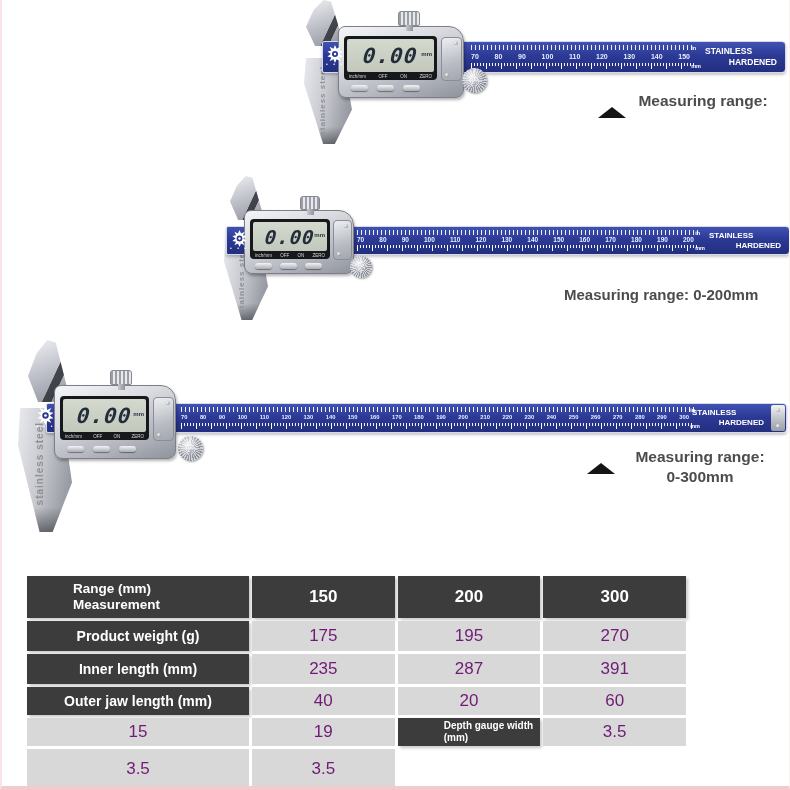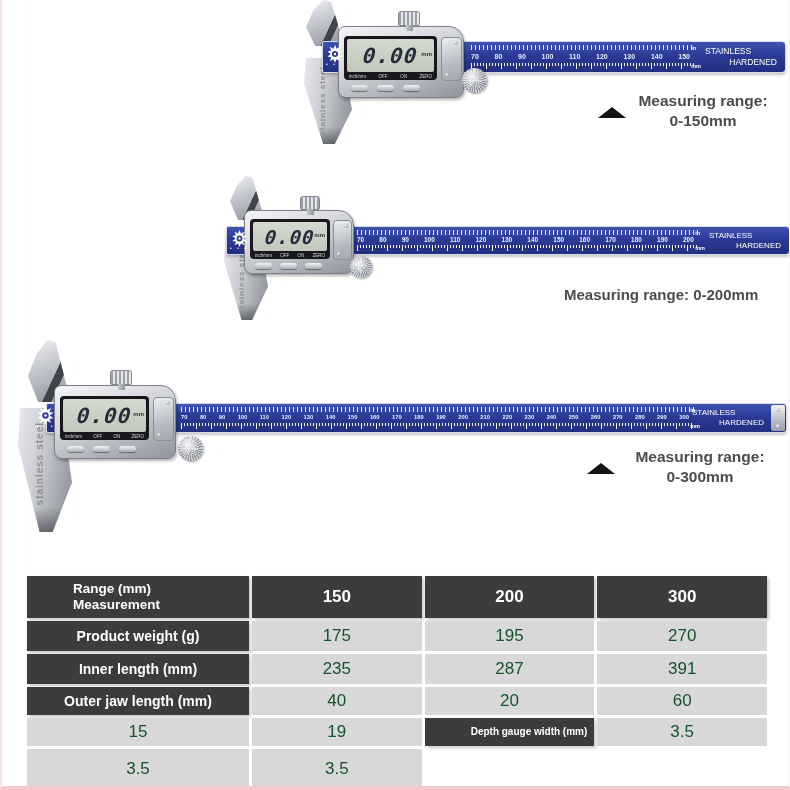--- a/index.html
+++ b/index.html
@@ -18,21 +18,21 @@
   .ticks-bottom::before{content:"";position:absolute;top:0;left:0;right:0;height:3px;
         background:repeating-linear-gradient(90deg,rgba(255,255,255,.95) 0 1px,transparent 1px 3px);}
   .ticks-bottom::after{content:"";position:absolute;inset:0;
         background:repeating-linear-gradient(90deg,#fff 0 1px,transparent 1px 15px);}
   .nums{position:absolute;top:50%;transform:translateY(-54%);display:flex;
         justify-content:space-between;color:#e9edff;font-weight:bold;}
   .nums span{line-height:1;}
   .units{position:absolute;right:84px;top:0;bottom:0;display:flex;flex-direction:column;
         justify-content:space-between;padding:3px 0;font-size:5.5px;color:#fff;font-weight:bold;}
   .stainless{position:absolute;right:8px;top:50%;transform:translateY(-50%);width:72px;
-        color:#fff;font-weight:normal;font-size:8px;line-height:1.25;}
+        color:#fff;font-weight:bold;font-size:8px;line-height:1.25;}
   .stainless .l1{text-align:left;}
   .stainless .l2{text-align:right;}
   .endcap{position:absolute;right:1px;top:1px;bottom:1px;width:14px;border-radius:2px;
         background:linear-gradient(180deg,#f2f3f5,#b9bcc2 60%,#9b9ea6);z-index:3;}
   .endcap i{position:absolute;left:50%;width:4px;height:4px;margin-left:-2px;border-radius:50%;
         background:radial-gradient(circle at 35% 35%,#fff,#7d828b);}
   .endcap i.t{top:3px;} .endcap i.b{bottom:3px;}
 
   .head{position:absolute;z-index:4;border-radius:7px 15px 8px 8px;box-sizing:border-box;
         background:linear-gradient(160deg,#f4f5f7 0%,#d9dbe0 35%,#b4b7bf 70%,#8f939c 100%);
@@ -73,26 +73,26 @@
   .steel-txt{position:absolute;writing-mode:vertical-rl;transform:rotate(180deg);
         color:#8f9095;font-weight:bold;letter-spacing:1px;white-space:nowrap;}
   .gear{position:absolute;z-index:5;display:flex;flex-direction:column;align-items:center;}
   .gear .dots{color:#fff;font-size:5px;line-height:3px;letter-spacing:2px;}
   .range-note{position:absolute;color:#4c4c4c;font-weight:bold;font-size:15.5px;
         line-height:1.3;text-align:center;}
   .tri{position:absolute;width:0;height:0;border-left:14px solid transparent;
         border-right:14px solid transparent;border-bottom:11px solid #141414;}
 
   
-  .spec-table{position:absolute;left:25px;top:576px;width:740px;display:grid;
+  .spec-table{position:absolute;left:25px;top:576px;width:659px;display:grid;
         grid-template-columns:222px 1fr 1fr 1fr;grid-template-rows:42px 30px 30px 28px 28px 40px;
         gap:3px;background:#fff;}
   .tcell{display:flex;align-items:center;justify-content:center;}
   .dark{background:#3c3c3c;color:#fff;box-shadow:2px 2px 3px rgba(0,0,0,.22);}
-  .light{background:#d8d8d8;color:#14532d;}
+  .light{background:#d8d8d8;color:#701a75;}
   .thead-label{flex-direction:column;align-items:flex-start;justify-content:center;
         padding-left:46px;font-size:13.5px;font-weight:bold;line-height:1.2;box-sizing:border-box;}
   .thead-val{font-size:17px;font-weight:bold;}
   .rlabel{font-size:14px;font-weight:bold;}
   .rlabel.wrap{justify-content:flex-start;text-align:left;padding-left:46px;box-sizing:border-box;
         font-size:10px;line-height:1.2;}
   .rval{font-size:17px;}
 </style>
 </head>
 <body>
@@ -156,21 +156,20 @@
       <div class="btns" style="left:12px;top:58px;">
           <i></i>
           <i></i>
           <i></i>
         </div>
     </div>
     <div class="roller" style="left:164px;top:68px;width:25px;height:25px;"></div>
     <div class="tri" style="left:300px;top:107px;"></div>
     <div class="range-note" style="left:322px;top:91px;width:166px;">
       <div>Measuring range:</div>
-      <div>0-150mm</div>
     </div>
   </div>
 
   <div class="caliper" style="left:212px;top:172px;width:576px;height:150px;">
     <div class="jaw-upper" style="left:16px;top:4px;width:34px;height:44px;"></div>
     <div class="jaw-lower" style="left:10px;top:64px;width:44px;height:84px;">
       <span class="steel-txt" style="left:13px;top:8px;font-size:8px;">stainless steel</span>
     </div>
     <div class="beam" style="left:12px;top:54px;width:564px;height:29px;">
       <div class="ticks-top" style="left:130px;right:90px;"></div>

